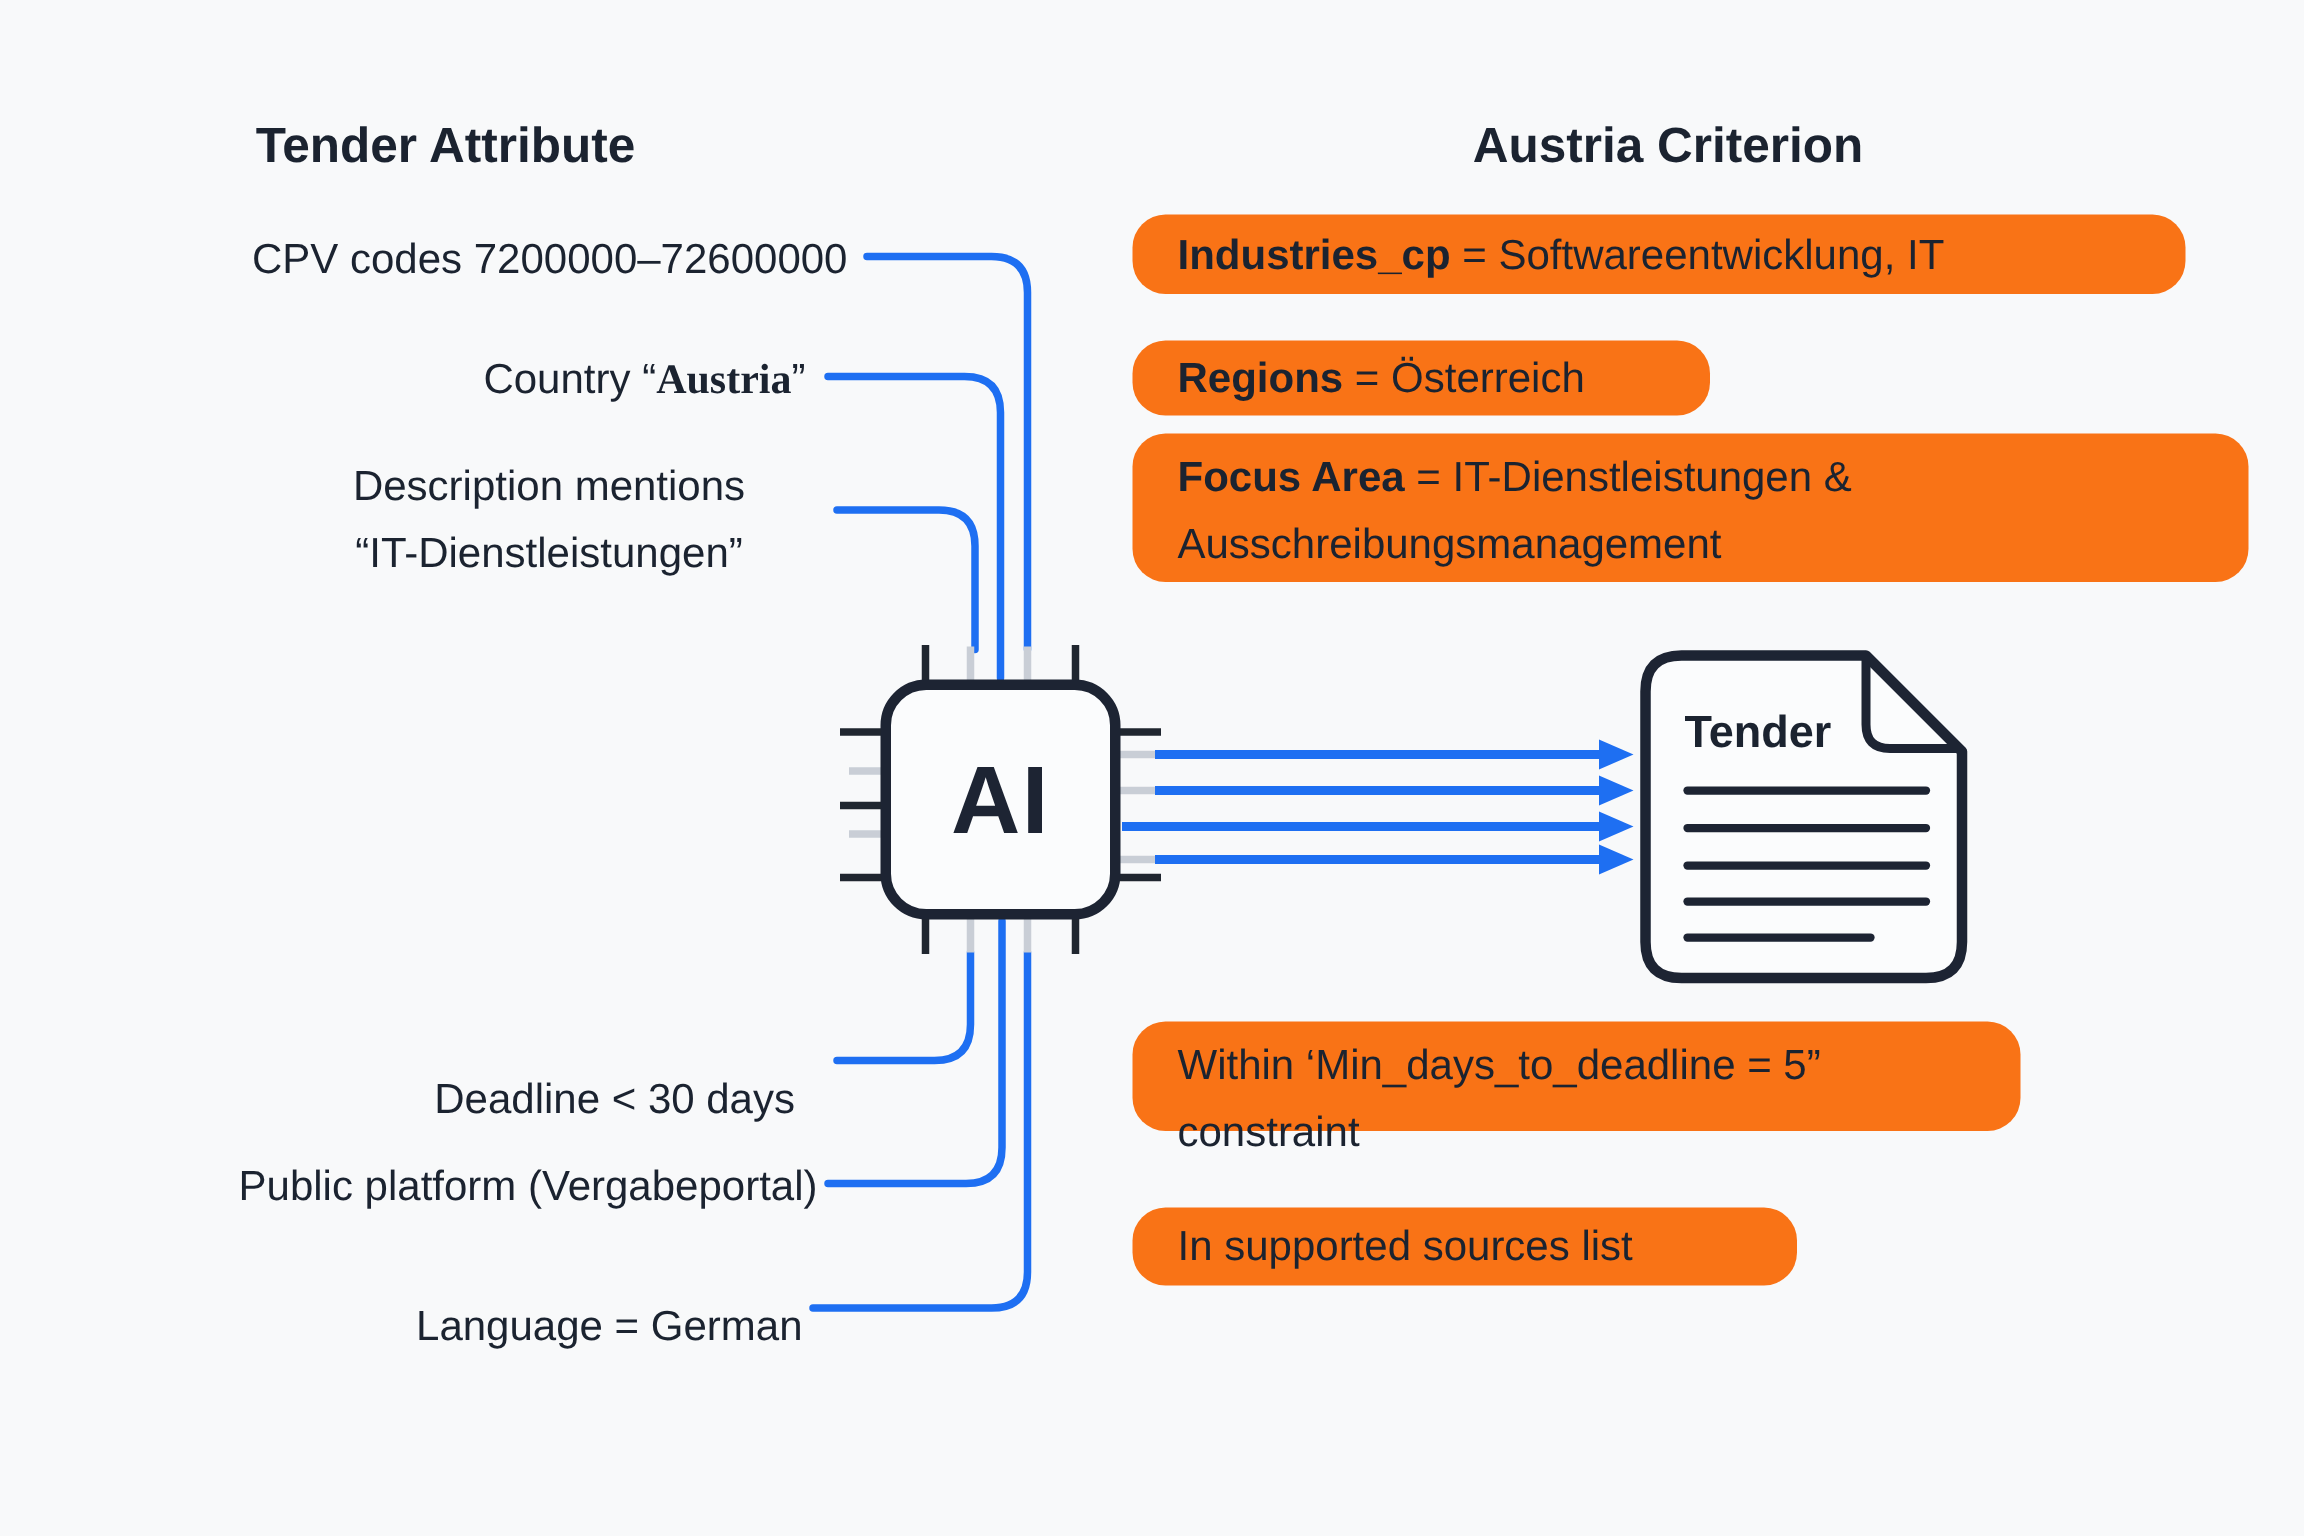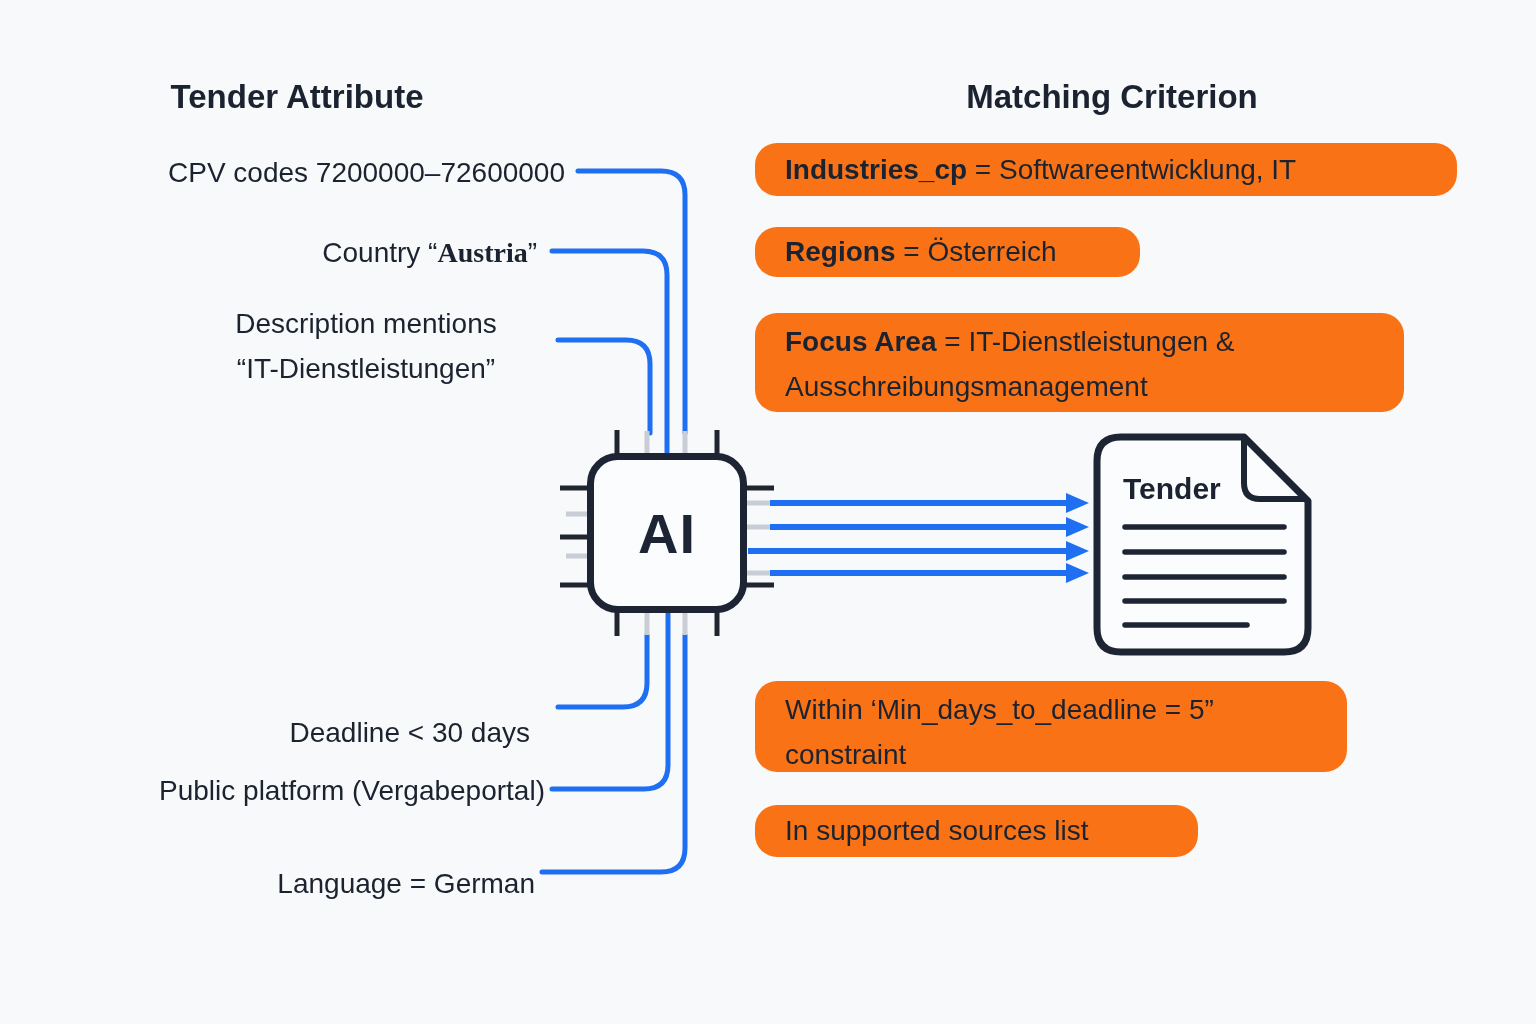--- a/index.html
+++ b/index.html
@@ -13,21 +13,21 @@
   .lbl.center{text-align:center;transform:translateX(-50%);line-height:45px;white-space:nowrap;}
   .pill{
     position:absolute;background:#f97316;border-radius:22px;font-size:28px;
     white-space:nowrap;color:#1b2330;
   }
   .pill b{font-weight:700;}
   svg{position:absolute;left:0;top:0;}
   .chip-label{
     position:absolute;left:590px;top:456px;width:154px;height:154px;
     display:flex;align-items:center;justify-content:center;
-    font-size:56px;font-weight:700;letter-spacing:1px;color:#1d2433;
+    font-size:64px;font-weight:700;letter-spacing:1px;color:#1d2433;
   }
   .doc-title{position:absolute;left:1123px;top:472px;font-size:30px;font-weight:700;color:#1b2330;}
 </style>
 </head>
 <body>
 
 <div id="canvas">
 
   <svg width="1536" height="1024" viewBox="0 0 1536 1024">
 
@@ -89,45 +89,45 @@
         <path d="M 1125 527 H 1284"></path>
         <path d="M 1125 552 H 1284"></path>
         <path d="M 1125 577 H 1284"></path>
         <path d="M 1125 601 H 1284"></path>
         <path d="M 1125 625 H 1247"></path>
       </g>
     </g>
   </svg>
 
   <div class="hdr" style="left:297px;top:78px;">Tender Attribute</div>
-  <div class="hdr" style="left:1112px;top:78px;">Matching Criterion</div>
+  <div class="hdr" style="left:1112px;top:78px;">Austria Criterion</div>
 
   <div class="lbl" style="right:971px;top:157px;">CPV codes 7200000–72600000</div>
 
   <div class="lbl" style="right:999px;top:237px;"><span>Country “</span><b>Austria</b><span>”</span></div>
 
   <div class="lbl center" style="left:366px;top:301px;">
     <div>Description mentions</div>
     <div>“IT-Dienstleistungen”</div>
   </div>
 
   <div class="lbl" style="right:1006px;top:693px;margin-top:24px;">Deadline &lt; 30 days</div>
   <div class="lbl" style="right:991px;top:775px;">Public platform (Vergabeportal)</div>
   <div class="lbl" style="right:1001px;top:868px;">Language = German</div>
 
   <div class="pill" style="left:755px;top:143px;width:702px;height:53px;line-height:53px;padding-left:30px;box-sizing:border-box;"><b>Industries_cp</b><span> = Softwareentwicklung, IT</span></div>
 
   <div class="pill" style="left:755px;top:227px;width:385px;height:50px;line-height:50px;padding-left:30px;box-sizing:border-box;"><b>Regions</b><span> = Österreich</span></div>
 
-  <div class="pill" style="left:755px;top:313px;width:649px;height:99px;line-height:45px;padding:6px 0 0 30px;box-sizing:border-box;">
+  <div class="pill" style="left:755px;top:289px;width:744px;height:99px;line-height:45px;padding:6px 0 0 30px;box-sizing:border-box;">
     <div><b>Focus Area</b><span> = IT-Dienstleistungen &amp;</span></div>
     <div>Ausschreibungsmanagement</div>
   </div>
 
-  <div class="pill" style="left:755px;top:681px;width:592px;height:91px;line-height:45px;padding:6px 0 0 30px;box-sizing:border-box;">
+  <div class="pill" style="left:755px;top:681px;width:592px;height:73px;line-height:45px;padding:6px 0 0 30px;box-sizing:border-box;">
     <div>Within ‘Min_days_to_deadline = 5”</div>
     <div>constraint</div>
   </div>
 
   <div class="pill" style="left:755px;top:805px;width:443px;height:52px;line-height:52px;padding-left:30px;box-sizing:border-box;">In supported sources list</div>
 
 
   <div class="chip-label">AI</div>
   <div class="doc-title">Tender</div>
 

